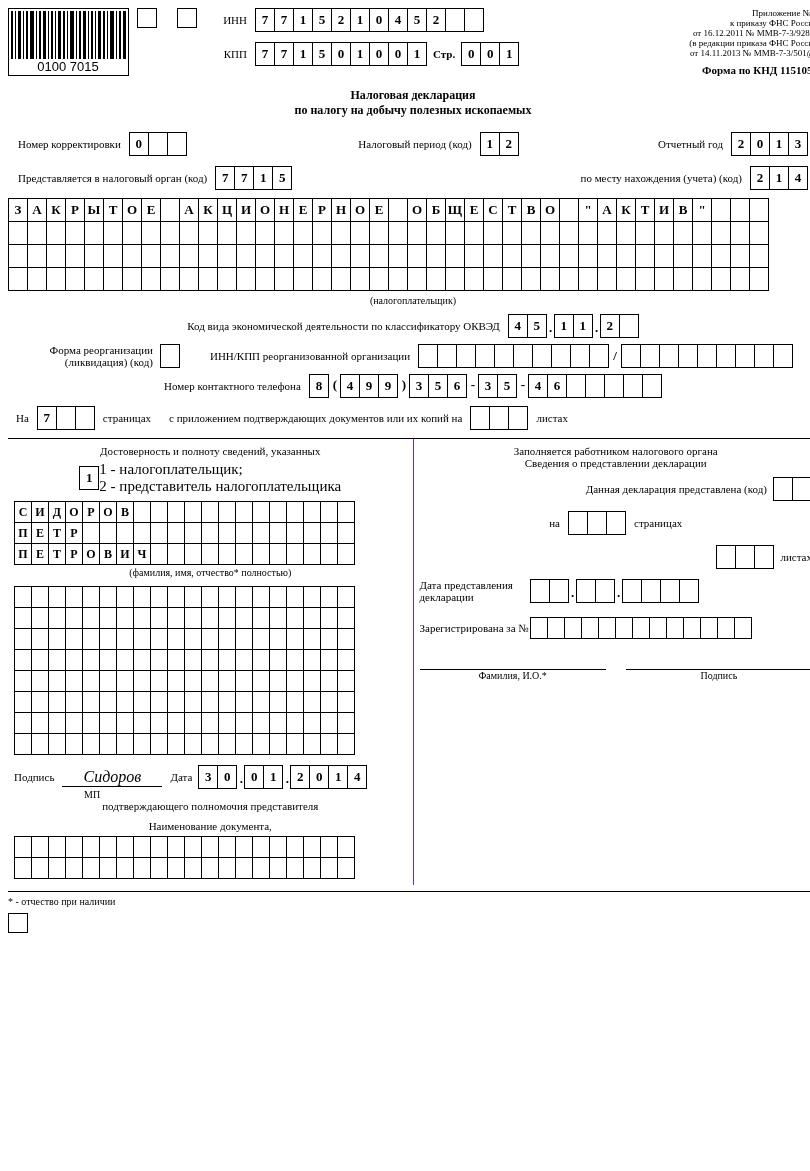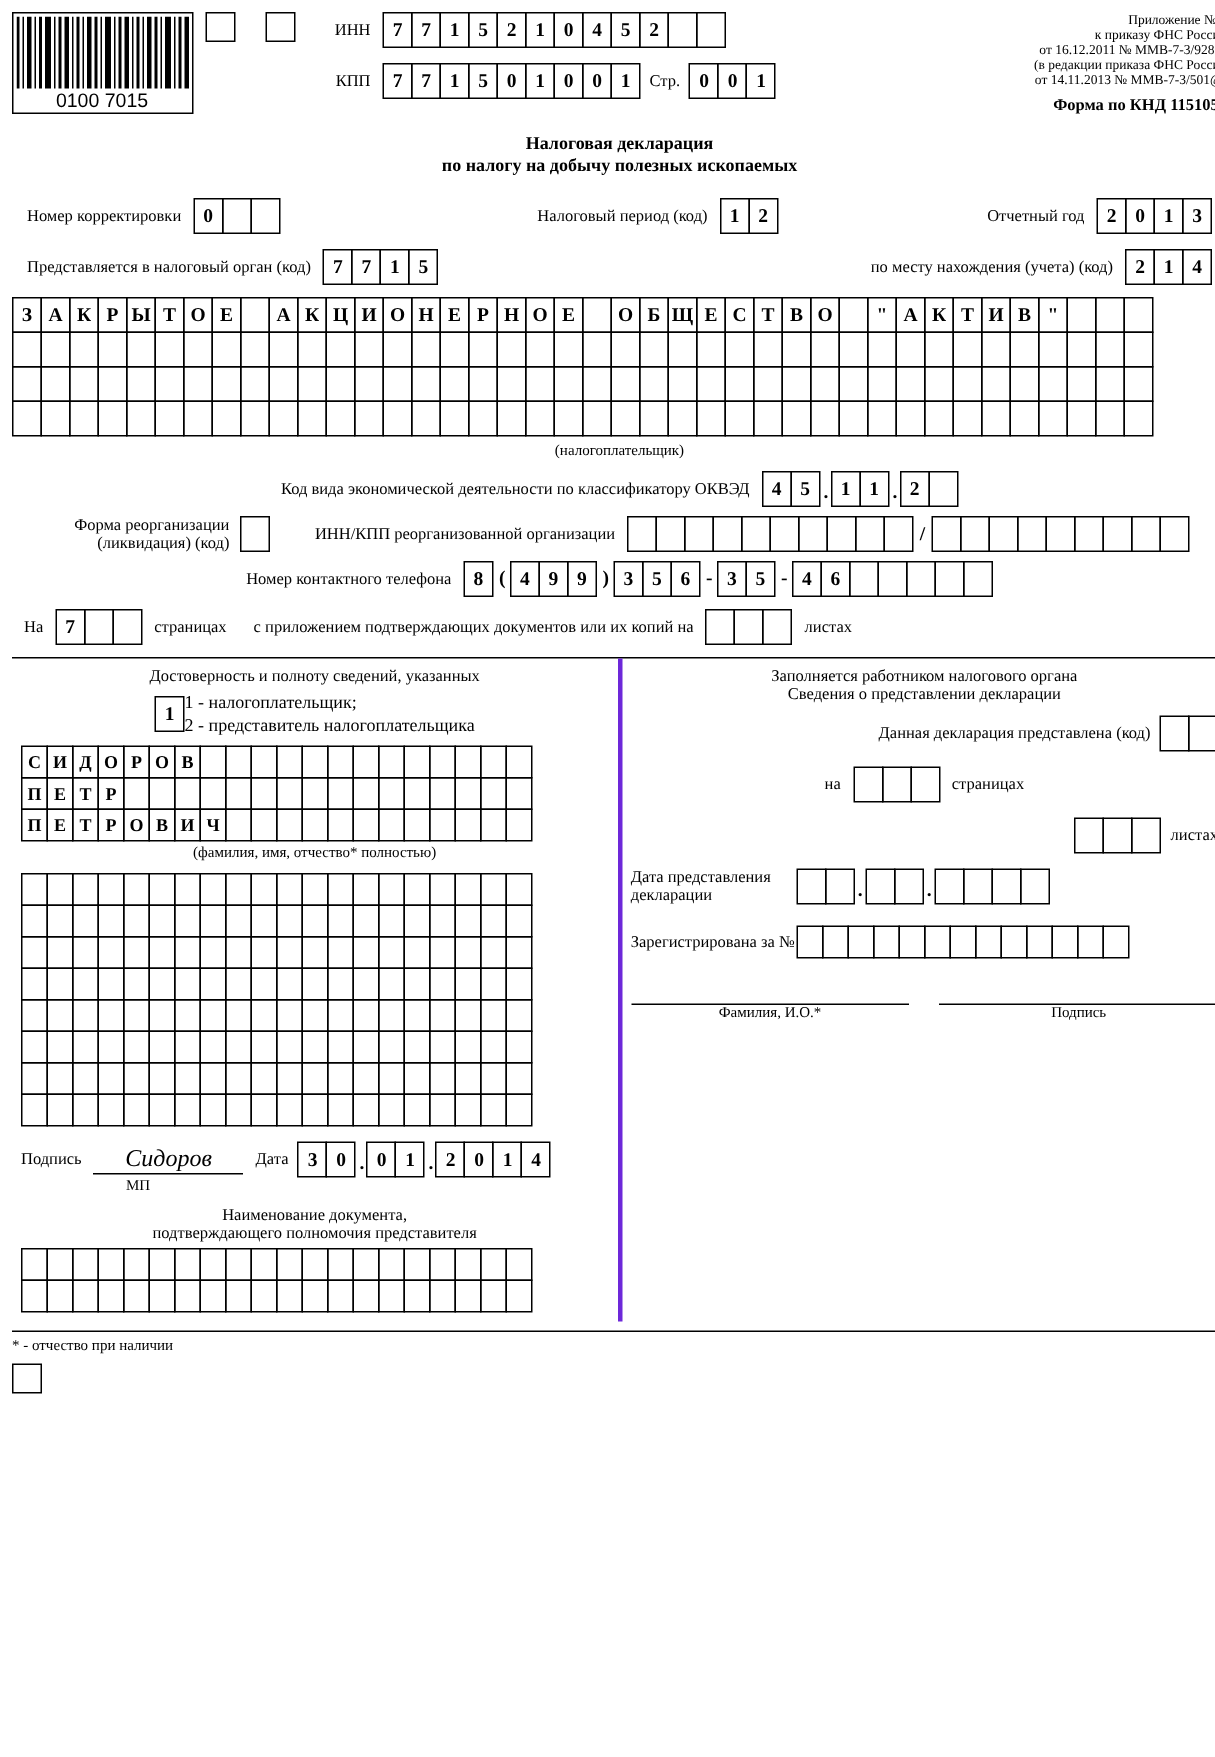--- a/index.html
+++ b/index.html
@@ -86,21 +86,21 @@
           <div class="cell">7</div>
           <div class="cell">7</div>
           <div class="cell">1</div>
           <div class="cell">5</div>
           <div class="cell">0</div>
           <div class="cell">1</div>
           <div class="cell">0</div>
           <div class="cell">0</div>
           <div class="cell">1</div>
         </div>
-      <span class="lbl" style="margin:12px 6px;">Стр.</span>
+      <span class="lbl" style="margin:12px 6px;font-weight:bold;">Стр.</span>
       <div class="cells" id="page-cells">
           <div class="cell">0</div>
           <div class="cell">0</div>
           <div class="cell">1</div>
         </div>
     </div>
   </div>
   <div style="margin-left:auto; text-align:right; font-size:9px;">
     <div>Приложение № 1</div>
     <div>к приказу ФНС России</div>
@@ -415,25 +415,25 @@
   <div class="cells" id="nsheets-cells">
       <div class="cell"></div>
       <div class="cell"></div>
       <div class="cell"></div>
     </div>
   <span class="lbl" style="margin-left:8px;">листах</span>
 </div>
 
 <div class="row" style="margin-top:8px; align-items:stretch; border-top:1px solid #000;">
 
-  <div style="flex:1; border-right:3px solid #6d28d9; padding:6px;">
+  <div style="flex:1; border-right:1px solid #6d28d9; padding:6px;">
     <div class="center lbl">Достоверность и полноту сведений, указанных</div>
     <div class="row" style="justify-content:center;margin-top:4px;">
       <div class="cell">1</div>
-      <div style="margin-left:0;font-size:12px;">
+      <div style="margin-left:0;font-size:15px;">
         <div>1 - налогоплательщик;</div>
         <div>2 - представитель налогоплательщика</div>
       </div>
     </div>
     <div class="cells" id="ln-cells" style="margin-top:6px;">
         <div class="scell">С</div>
         <div class="scell">И</div>
         <div class="scell">Д</div>
         <div class="scell">О</div>
         <div class="scell">Р</div>
@@ -692,22 +692,22 @@
           <div class="cell">1</div>
           <div class="dot">.</div>
           <div class="cell">2</div>
           <div class="cell">0</div>
           <div class="cell">1</div>
           <div class="cell">4</div>
         </div>
     </div>
     <div class="lbl-sm" style="margin-left:70px;">МП</div>
 
+    <div class="center lbl">подтверждающего полномочия представителя</div>
     <div class="center lbl" style="margin-top:8px;">Наименование документа,</div>
-    <div class="center lbl">подтверждающего полномочия представителя</div>
     <div class="cells" id="doc-0" style="margin-top:4px;">
         <div class="scell"></div>
         <div class="scell"></div>
         <div class="scell"></div>
         <div class="scell"></div>
         <div class="scell"></div>
         <div class="scell"></div>
         <div class="scell"></div>
         <div class="scell"></div>
         <div class="scell"></div>

